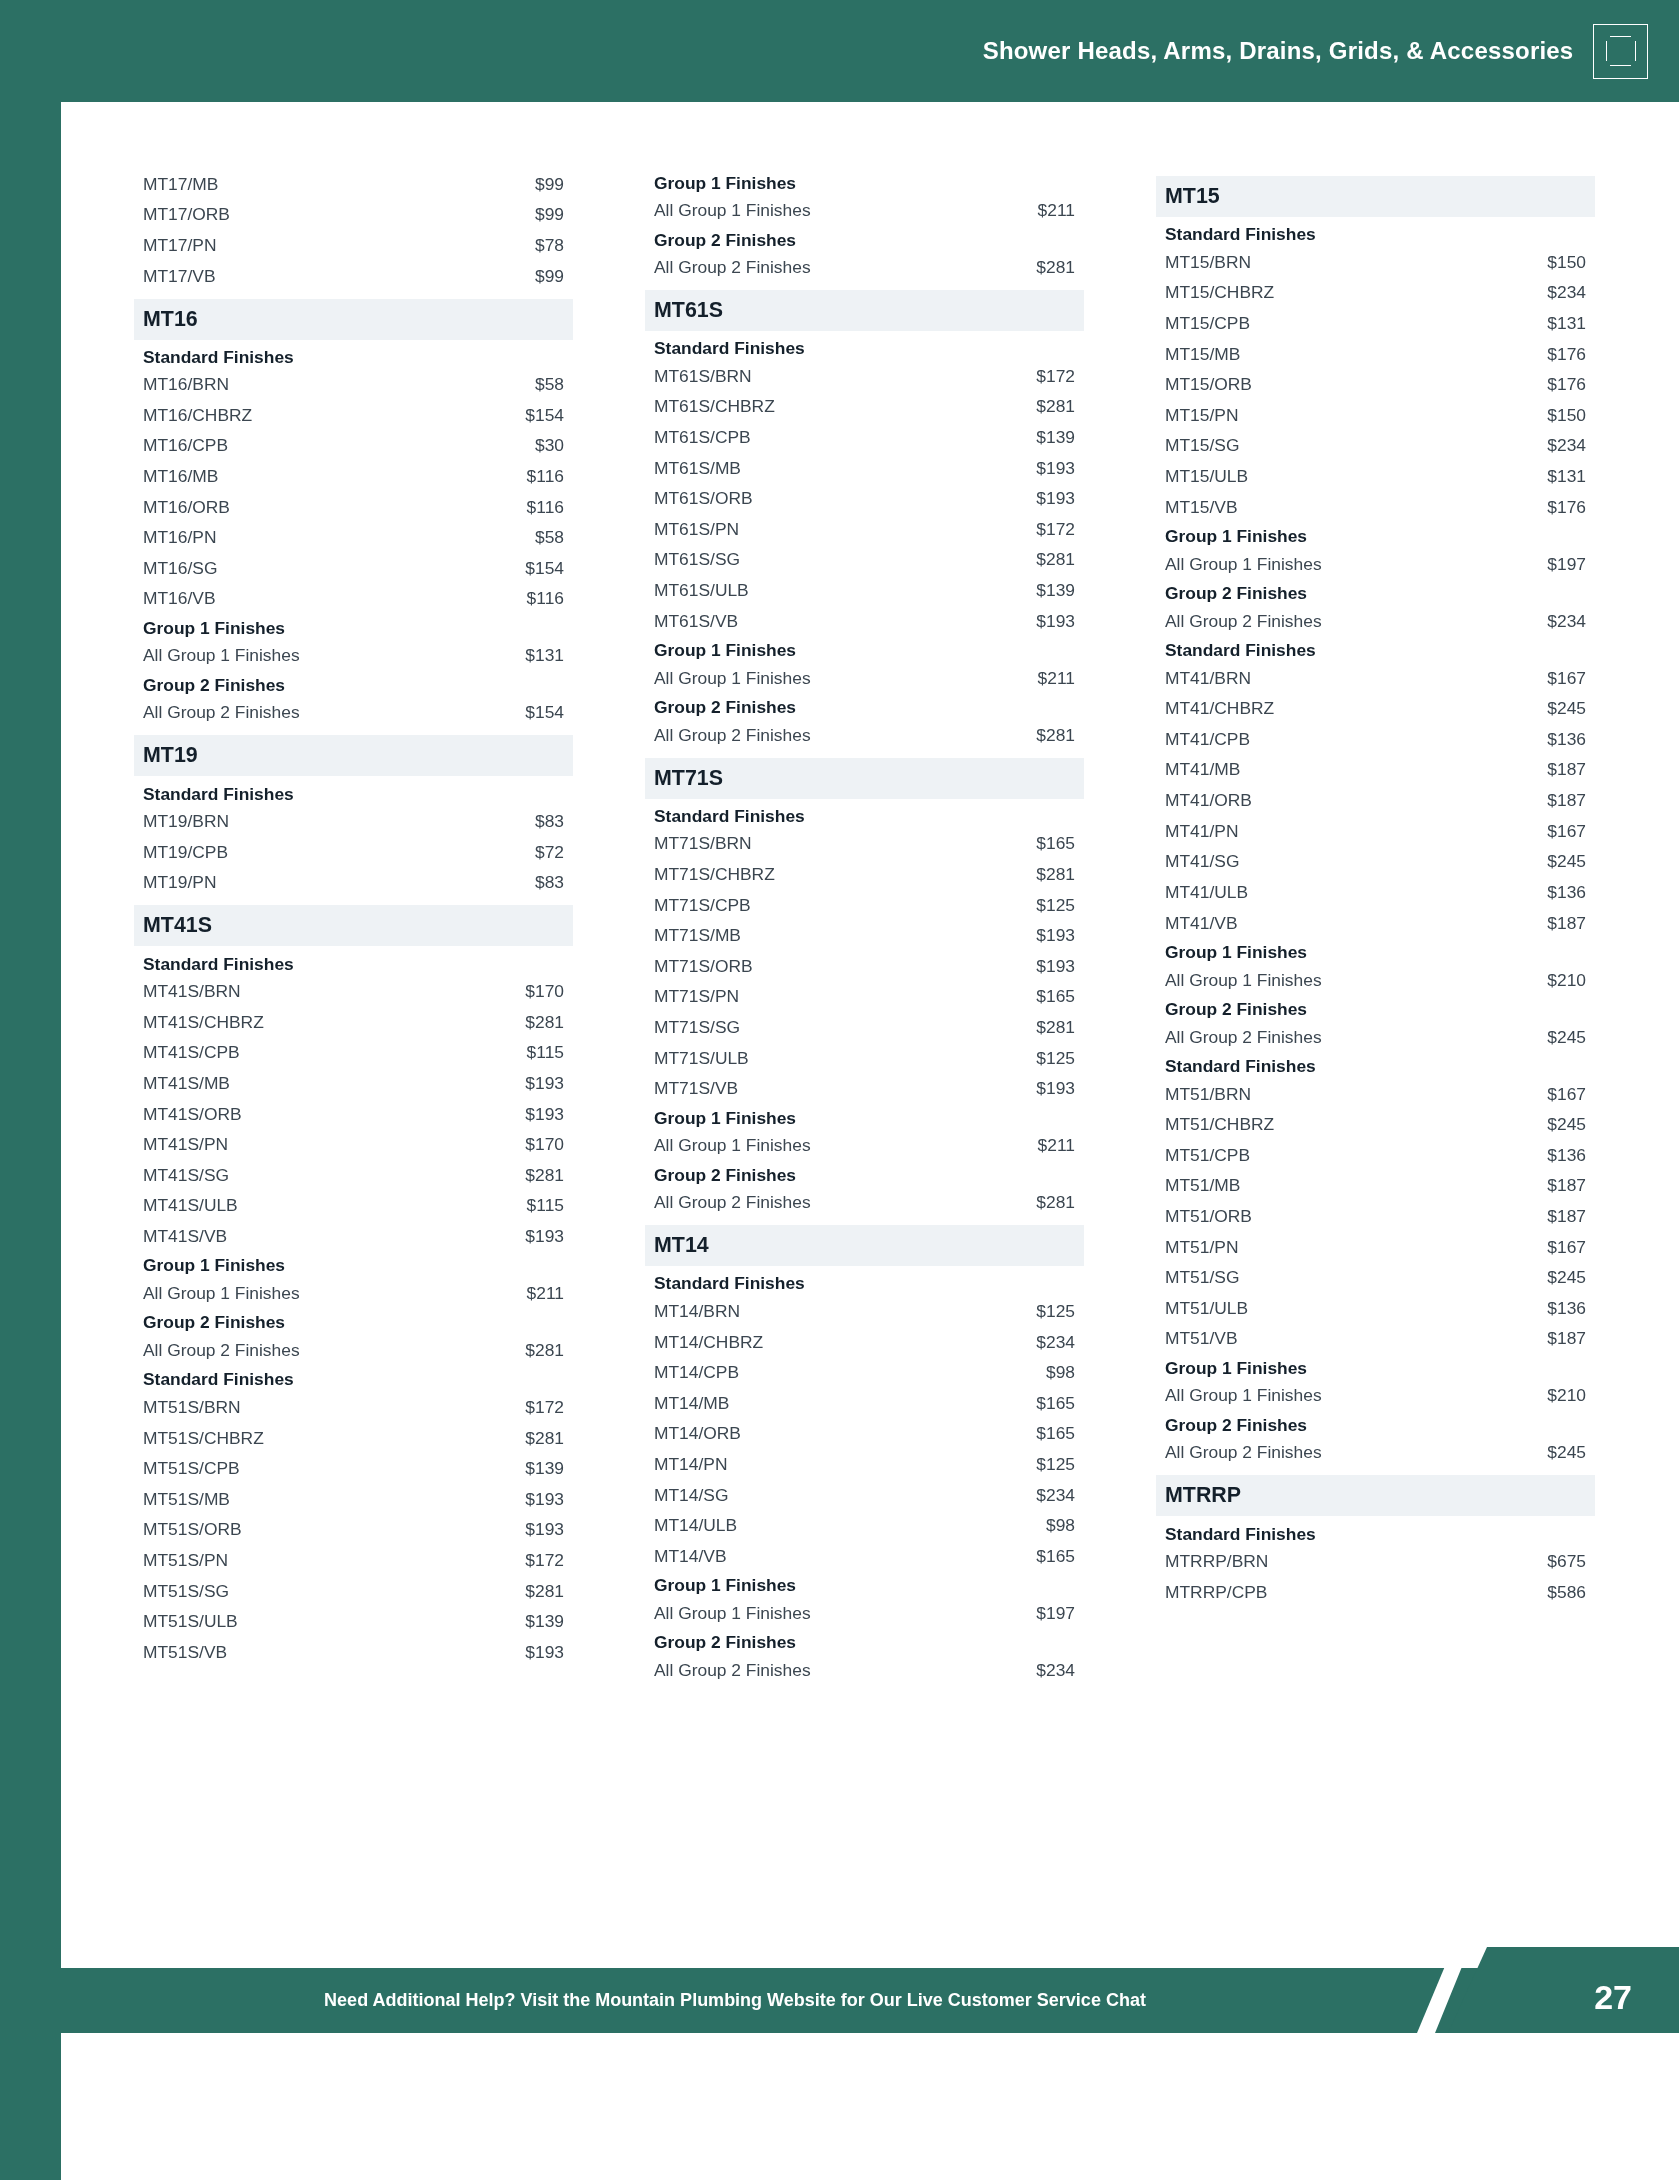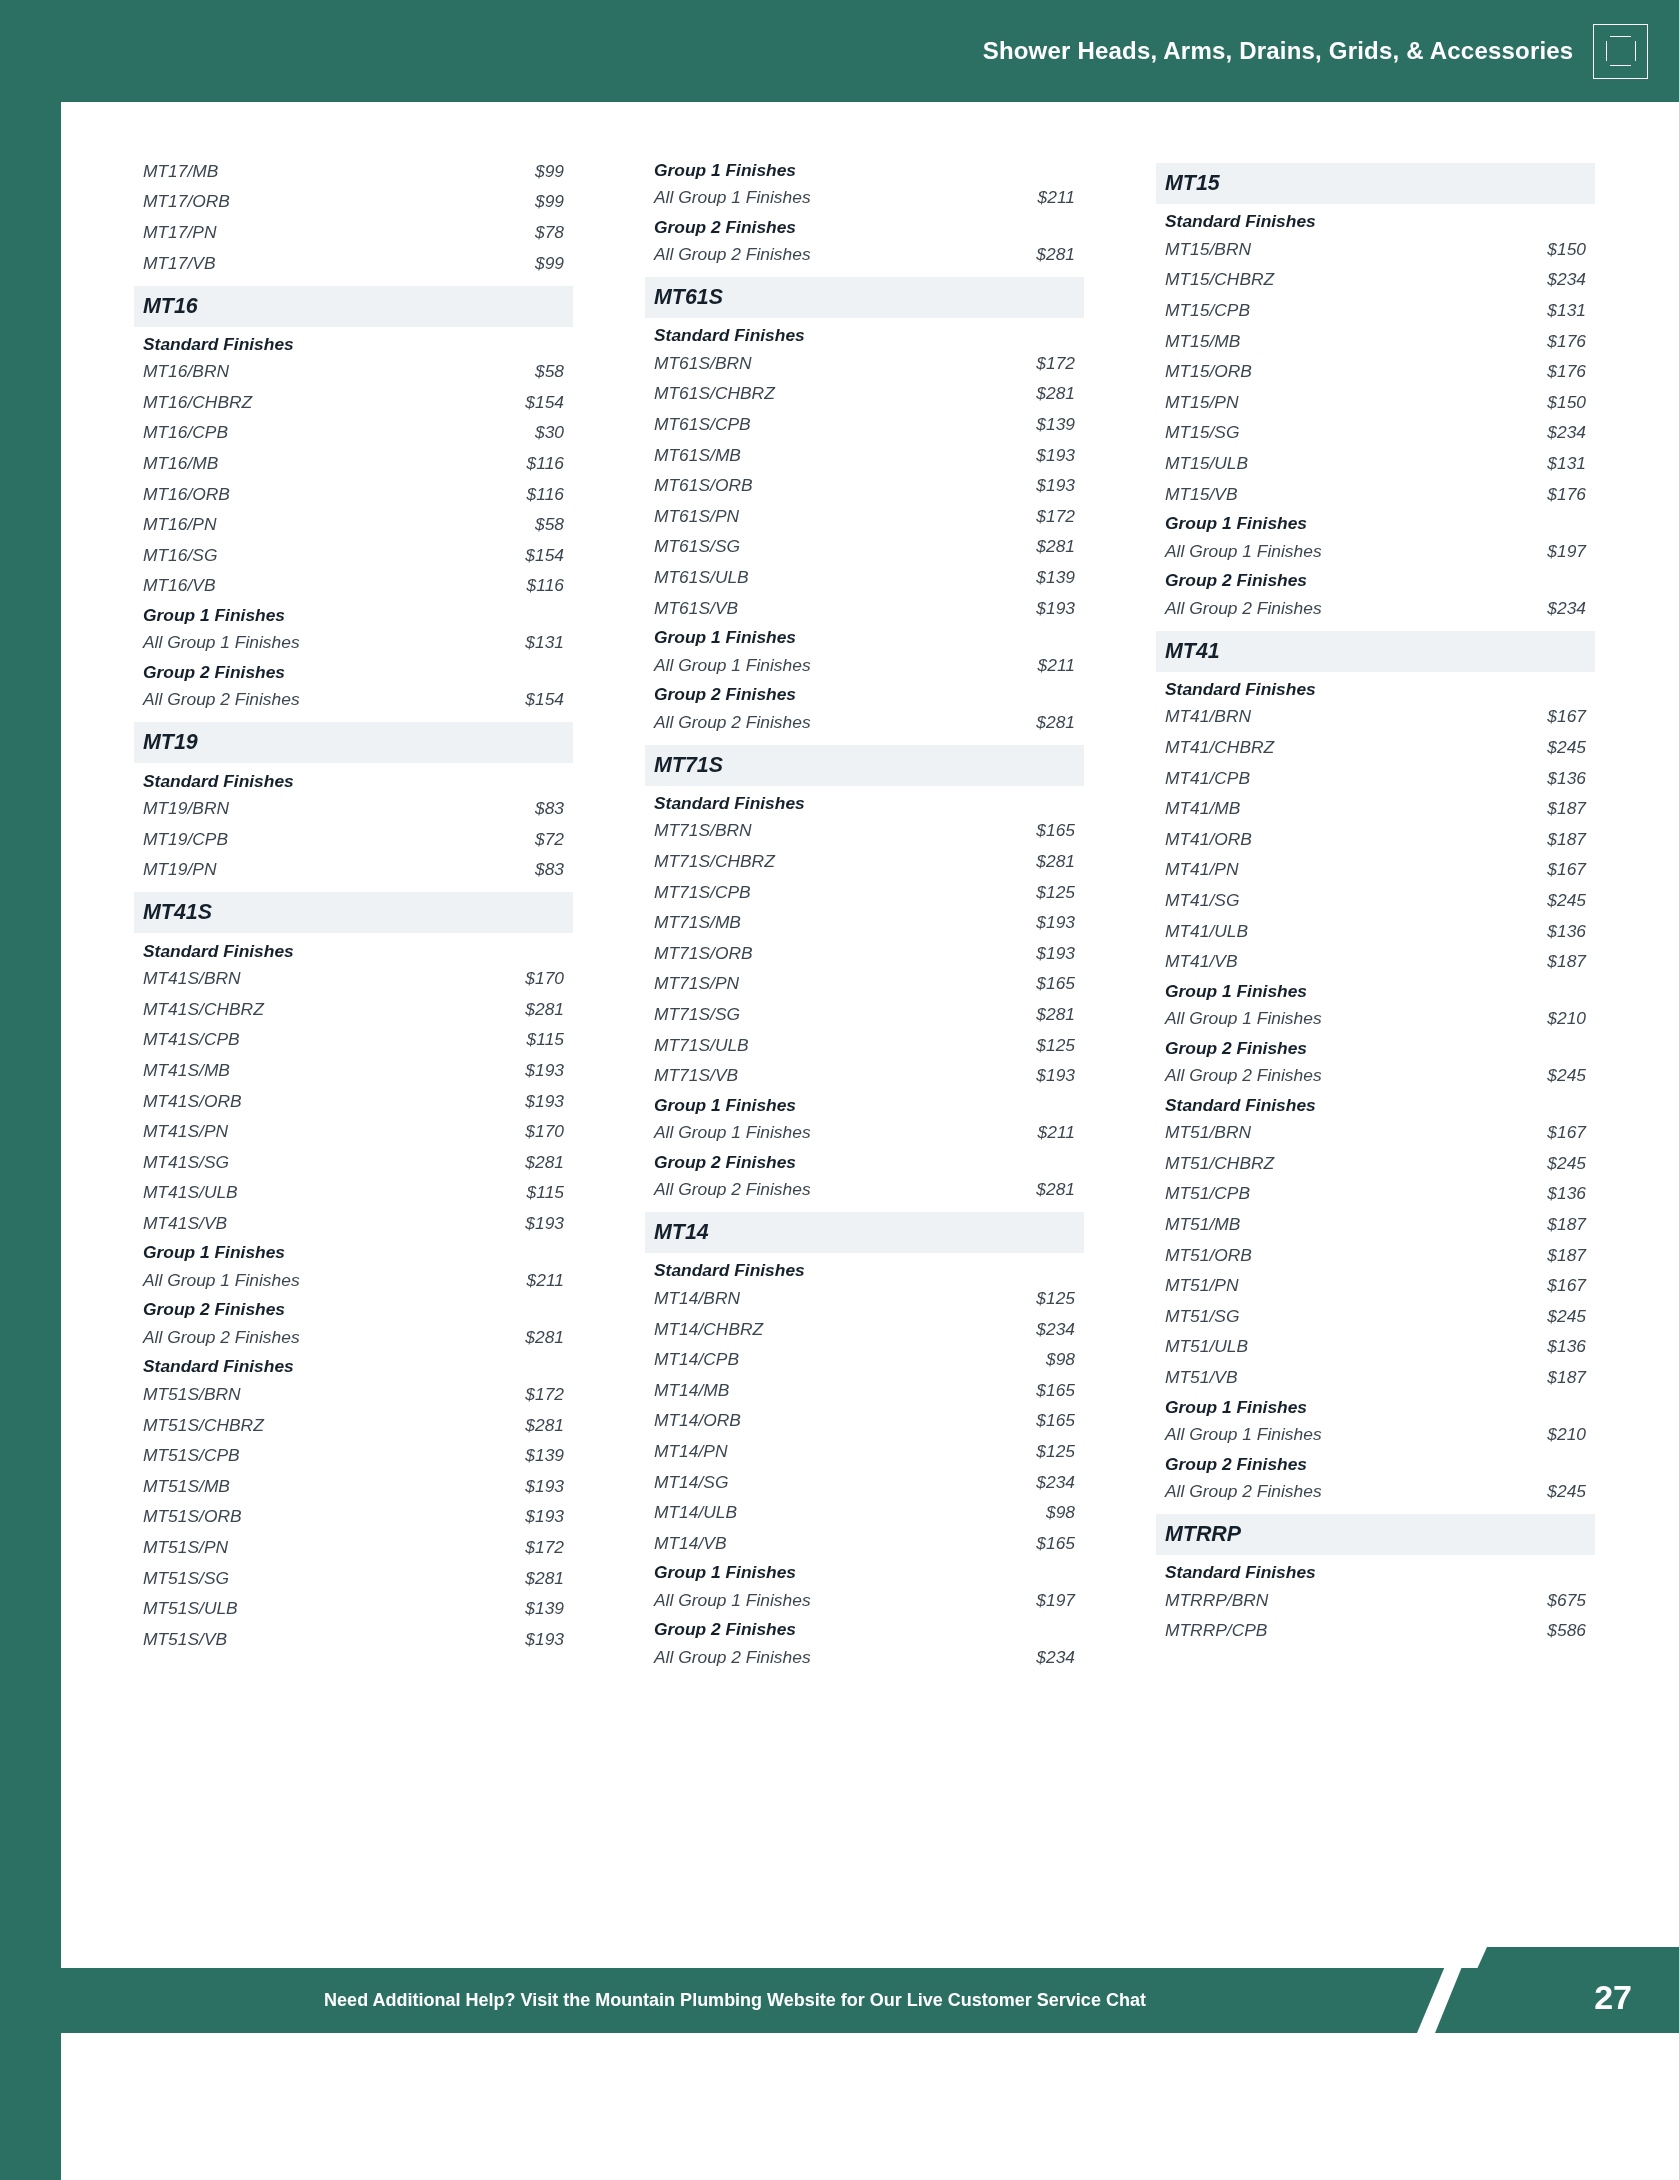--- a/index.html
+++ b/index.html
@@ -76,25 +76,24 @@
   }
   .header-icon .c1 { left: 7.1px;  top: 7.1px; }
   .header-icon .c2 { right: 7.1px; top: 7.1px; }
   .header-icon .c3 { left: 7.1px;  bottom: 7.1px; }
   .header-icon .c4 { right: 7.1px; bottom: 7.1px; }
 
   
   .content {
     position: absolute;
     left: 134px;
-    top: 156px;
+    top: 169px;
     width: 1461px;
     display: flex;
     gap: 72px;
-    font-style: italic;
   }
   .column {
     width: 446px;
   }
   .section {
     margin: 0 0 0 0;
   }
   .section-head {
     background: #eef2f5;
     font-size: 21.4px;
@@ -578,21 +577,20 @@
             <span class="sku">All Group 1 Finishes</span>
             <span class="price">$197</span>
           </div>
           <div class="sub-head">Group 2 Finishes</div>
           <div class="row">
             <span class="sku">All Group 2 Finishes</span>
             <span class="price">$234</span>
           </div>
         </div>
         <div class="section">
-          <div class="section-head">MT41</div>
           <div class="sub-head">Standard Finishes</div>
           <div class="row">
             <span class="sku">MT41/BRN</span>
             <span class="price">$167</span>
           </div>
           <div class="row">
             <span class="sku">MT41/CHBRZ</span>
             <span class="price">$245</span>
           </div>
           <div class="row">

